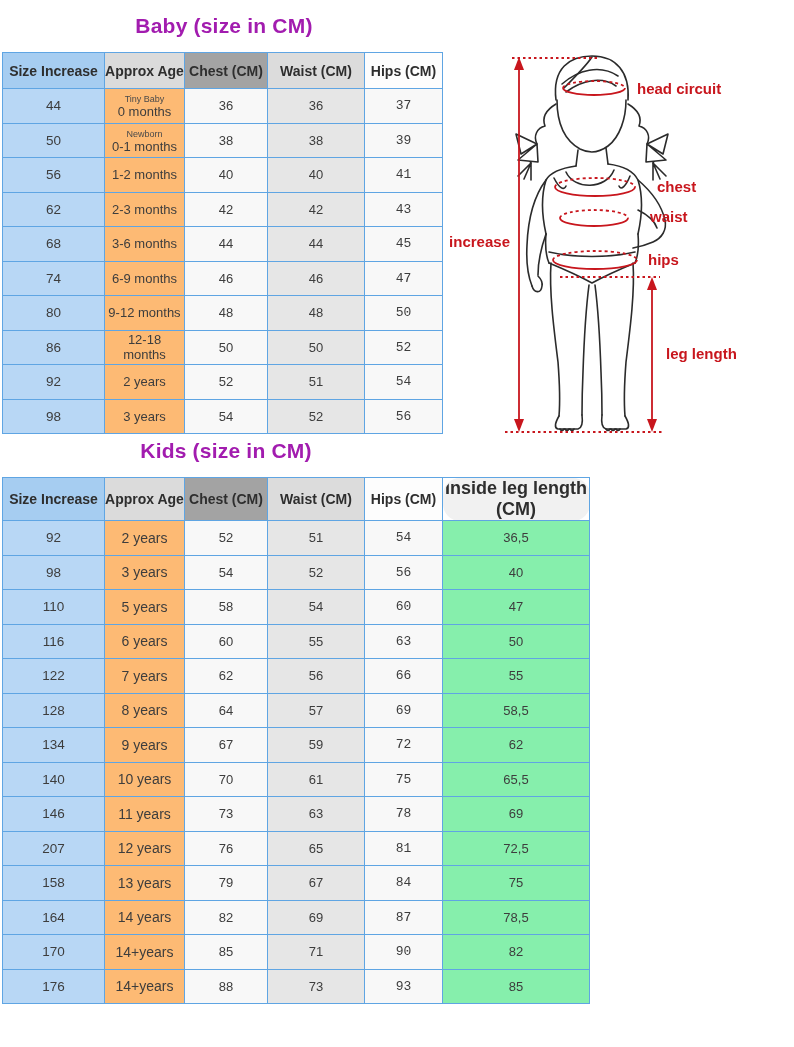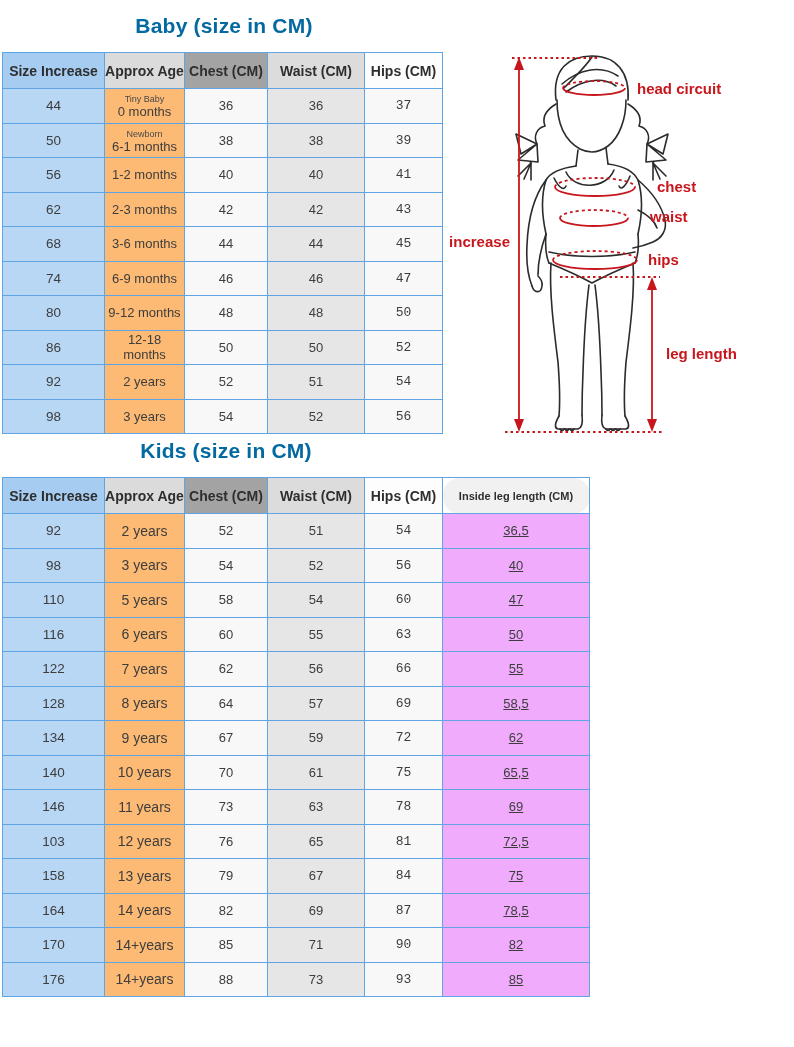--- a/index.html
+++ b/index.html
@@ -1,21 +1,21 @@
 <!DOCTYPE html>
 <html><head>
 <meta charset="utf-8">
 <style>
   * { margin:0; padding:0; box-sizing:border-box; }
   html,body { background:#ffffff; }
   body { font-family:"Liberation Sans", sans-serif; }
   #page { position:relative; width:794px; height:1047px; background:#ffffff; overflow:hidden; }
 
   .sec-title { position:absolute; text-align:center; font-size:21px; font-weight:bold;
-               color:#0369a1; letter-spacing:0.2px; }
+               color:#a21caf; letter-spacing:0.2px; }
   #baby-title { left:0; top:14px; width:448px; }
   #kids-title { left:0; top:439px; width:452px; }
 
   table.tbl { border-collapse:collapse; table-layout:fixed; position:absolute; left:2px;
               background:#ffffff; }
   #baby-table { top:52px; width:438px; }
   #kids-table { top:477px; width:585px; }
 
   .tbl th, .tbl td { border:1.5px solid #5fa5e3; text-align:center; vertical-align:middle;
                      color:#3d3d3d; overflow:hidden; }
@@ -34,22 +34,22 @@
   .tbl thead th:nth-child(1) { background:#a6cdf1; }
   .tbl tbody td:nth-child(1) { background:#b8d7f5; font-size:13.5px; }
   .tbl thead th:nth-child(2) { background:#dbdbdb; }
   .tbl tbody td:nth-child(2) { background:#fdba74; }
   .tbl thead th:nth-child(3) { background:#a3a3a3; }
   .tbl tbody td:nth-child(3) { background:#f8f8f8; }
   .tbl thead th:nth-child(4) { background:#dcdcdc; }
   .tbl tbody td:nth-child(4) { background:#e6e6e6; }
   .tbl thead th:nth-child(5) { background:#fdfdfd; }
   .tbl tbody td:nth-child(5) { background:#f8f8f8;font-family:Liberation Mono, monospace; }
-  #kids-table thead th:nth-child(6) { background:#f1f1f1; font-size:11px;border-radius:17px; }
-  #kids-table tbody td:nth-child(6) { background:#f0abfc;text-decoration:underline; }
+  #kids-table thead th:nth-child(6) { background:#f1f1f1; font-size:18px;border-radius:17px; }
+  #kids-table tbody td:nth-child(6) { background:#86efac; }
 
   #kids-table tbody td:nth-child(2) { font-size:14px; }
   .tbl td .note { font-size:9px; line-height:10px; color:#4a4a4a; padding-top:2px; }
 
   #figure-wrap { position:absolute; left:440px; top:40px; width:354px; height:410px; }
   svg text.red-label { font-family:"Liberation Sans", sans-serif; font-weight:bold;
                        font-size:15px; fill:#c8161d; }
 </style>
 </head>
 <body>
@@ -76,21 +76,21 @@
             <div>0 months</div>
           </td>
           <td>36</td>
           <td>36</td>
           <td>37</td>
         </tr>
         <tr>
           <td>50</td>
           <td>
             <div class="note">Newborn</div>
-            <div>6-1 months</div>
+            <div>0-1 months</div>
           </td>
           <td>38</td>
           <td>38</td>
           <td>39</td>
         </tr>
         <tr>
           <td>56</td>
           <td>1-2 months</td>
           <td>40</td>
           <td>40</td>
@@ -228,21 +228,21 @@
         </tr>
         <tr>
           <td>146</td>
           <td>11 years</td>
           <td>73</td>
           <td>63</td>
           <td>78</td>
           <td>69</td>
         </tr>
         <tr>
-          <td>103</td>
+          <td>207</td>
           <td>12 years</td>
           <td>76</td>
           <td>65</td>
           <td>81</td>
           <td>72,5</td>
         </tr>
         <tr>
           <td>158</td>
           <td>13 years</td>
           <td>79</td>

